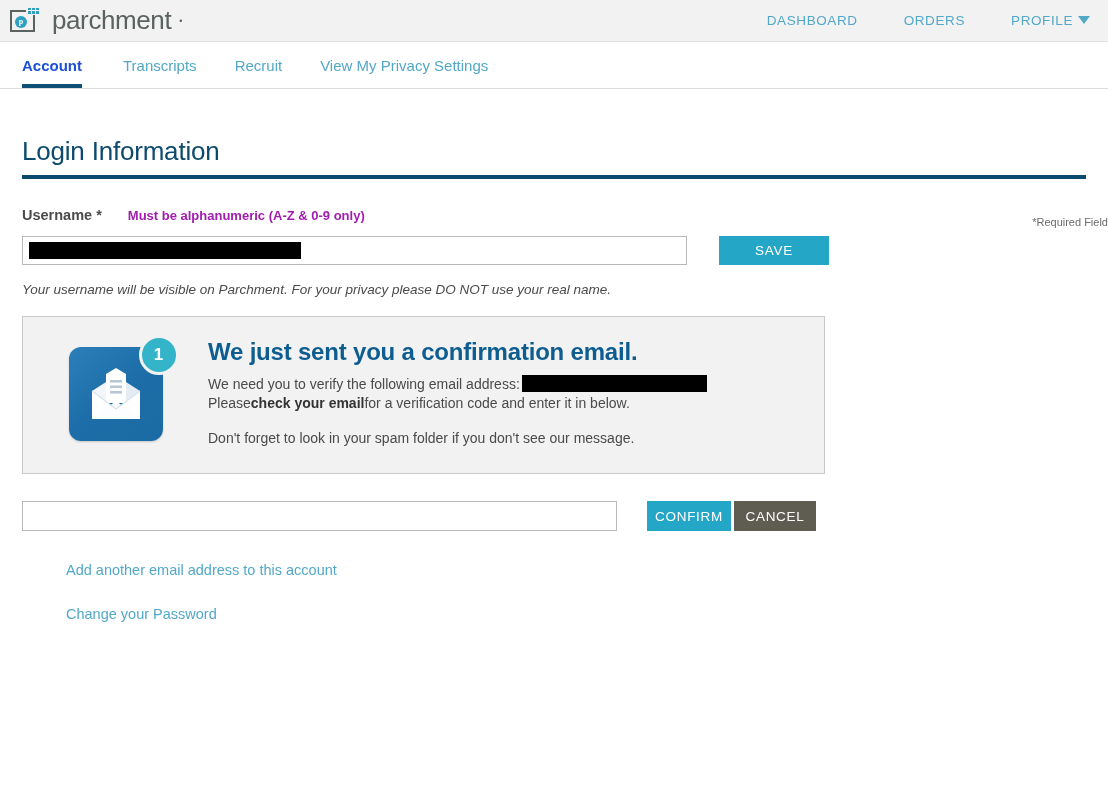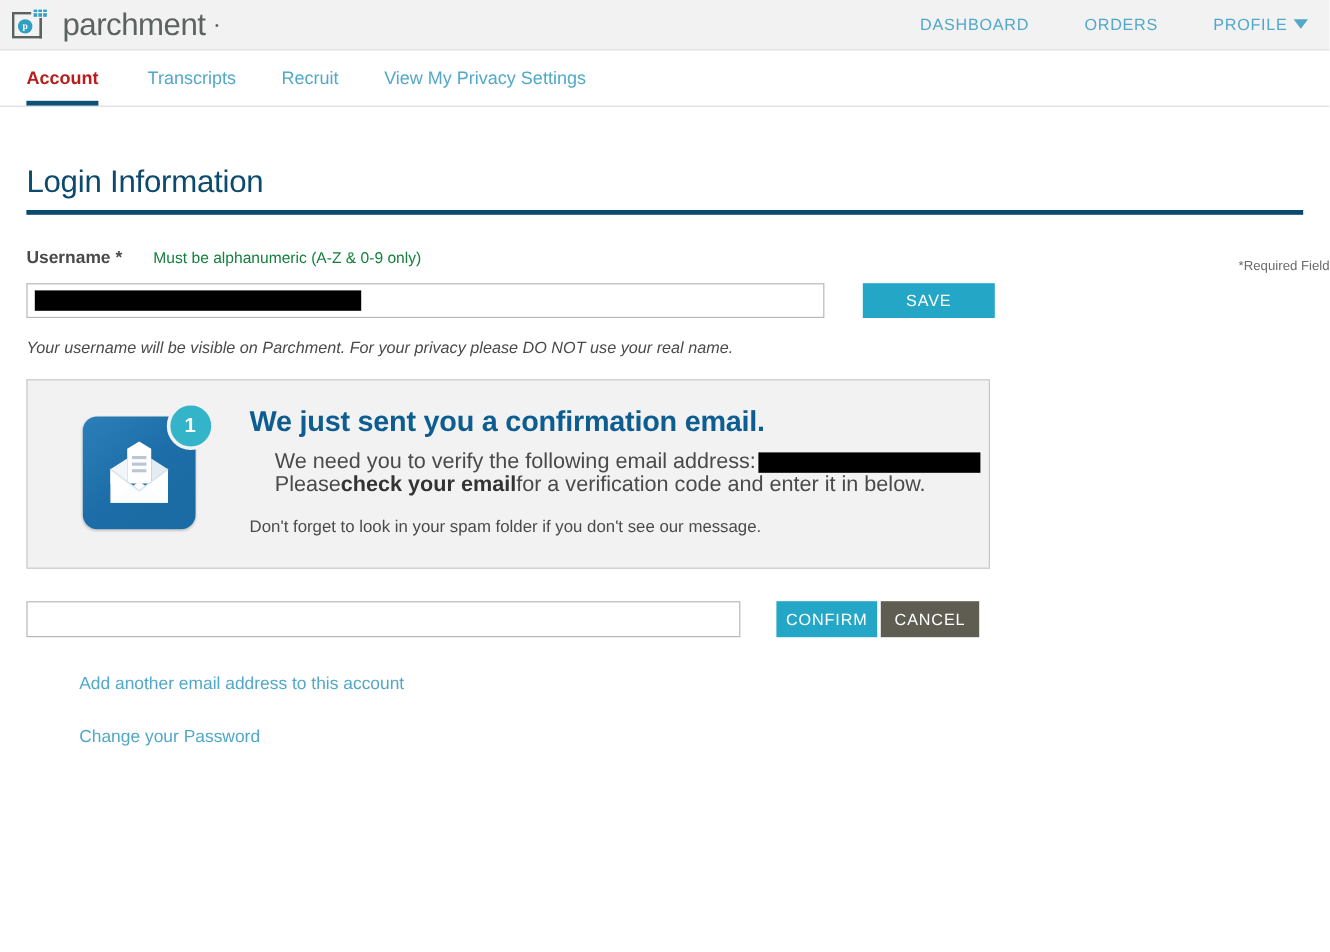--- a/index.html
+++ b/index.html
@@ -86,21 +86,21 @@
   }
   .tab {
     display: flex; align-items: center;
     font-size: 15px; color: #52a8c9;
     padding: 0 19px;
     position: relative;
     text-decoration: none;
     cursor: pointer;
   }
   .tab:first-child { padding-left: 0; padding-right: 22px; }
-  .tab.active { color: #b91c1c; font-weight: bold; }
+  .tab.active { color: #1d4ed8; font-weight: bold; }
   .tab.active::after {
     content: "";
     position: absolute;
     left: 0; right: 22px; bottom: 0;
     height: 4px; background: #0d4f75;
   }
 
   
   .content { padding: 0 22px; position: relative; }
 
@@ -116,21 +116,21 @@
   .title-rule {
     height: 4px; background: #0a4a6e;
     margin-top: 8px;
   }
 
   .field-block { margin-top: 28px; }
   .field-label-row { display: flex; align-items: baseline; gap: 26px; }
   .field-label {
     font-size: 14.5px; color: #4a4a4a; font-weight: bold;
   }
-  .field-hint { font-size: 13px; color: #15803d; }
+  .field-hint { font-size: 13px; color: #a21caf; font-weight: bold; }
 
   .input-row { display: flex; align-items: stretch; gap: 32px; margin-top: 13px; }
   .text-input {
     height: 29px;
     border: 1px solid #b8b8b8;
     background: #fff;
     position: relative;
     font-size: 14px;
     padding: 0 6px;
     display: flex; align-items: center;
@@ -190,22 +190,22 @@
     border: 3px solid #f2f2f2;
     color: #fff; font-size: 17px; font-weight: bold;
     display: flex; align-items: center; justify-content: center;
   }
   .panel-text { padding-top: 4px; }
   .panel-heading {
     font-size: 24px; color: #0d5d91; font-weight: bold;
     margin: 0 0 9px 0; letter-spacing: -0.2px;
   }
   .panel-line {
-    font-size: 18px; color: #4a4a4a; line-height: 19px;
-    display: flex; align-items: flex-end; flex-wrap: wrap; margin-left: 21px;
+    font-size: 14px; color: #4a4a4a; line-height: 19px;
+    display: flex; align-items: flex-start; flex-wrap: wrap;
   }
   .panel-line b { font-weight: bold; color: #333; }
   .panel-spam {
     font-size: 14px; color: #4a4a4a; margin-top: 17px;
   }
   .inline-redaction {
     display: inline-block; background: #000;
     height: 17px; width: 185px; margin-left: 2px;
     vertical-align: -3px;
   }

